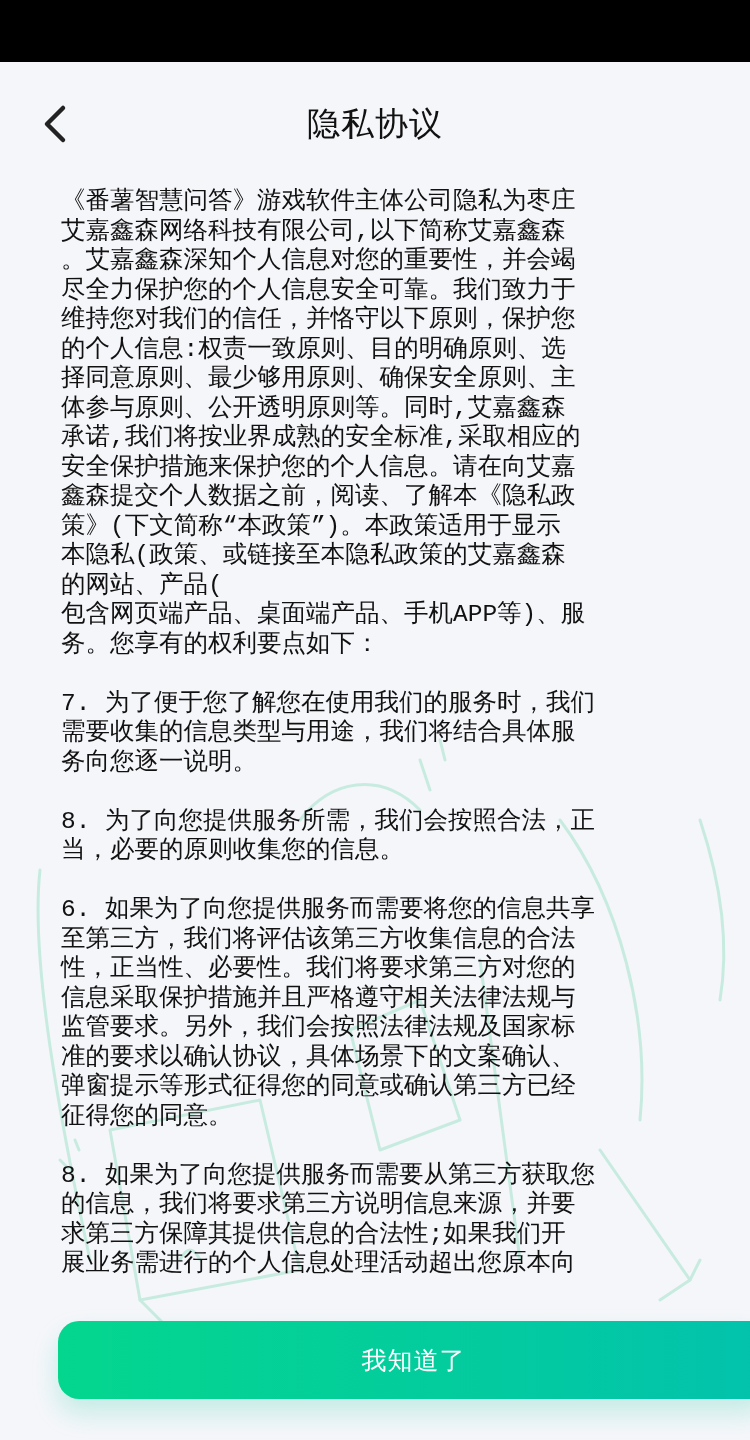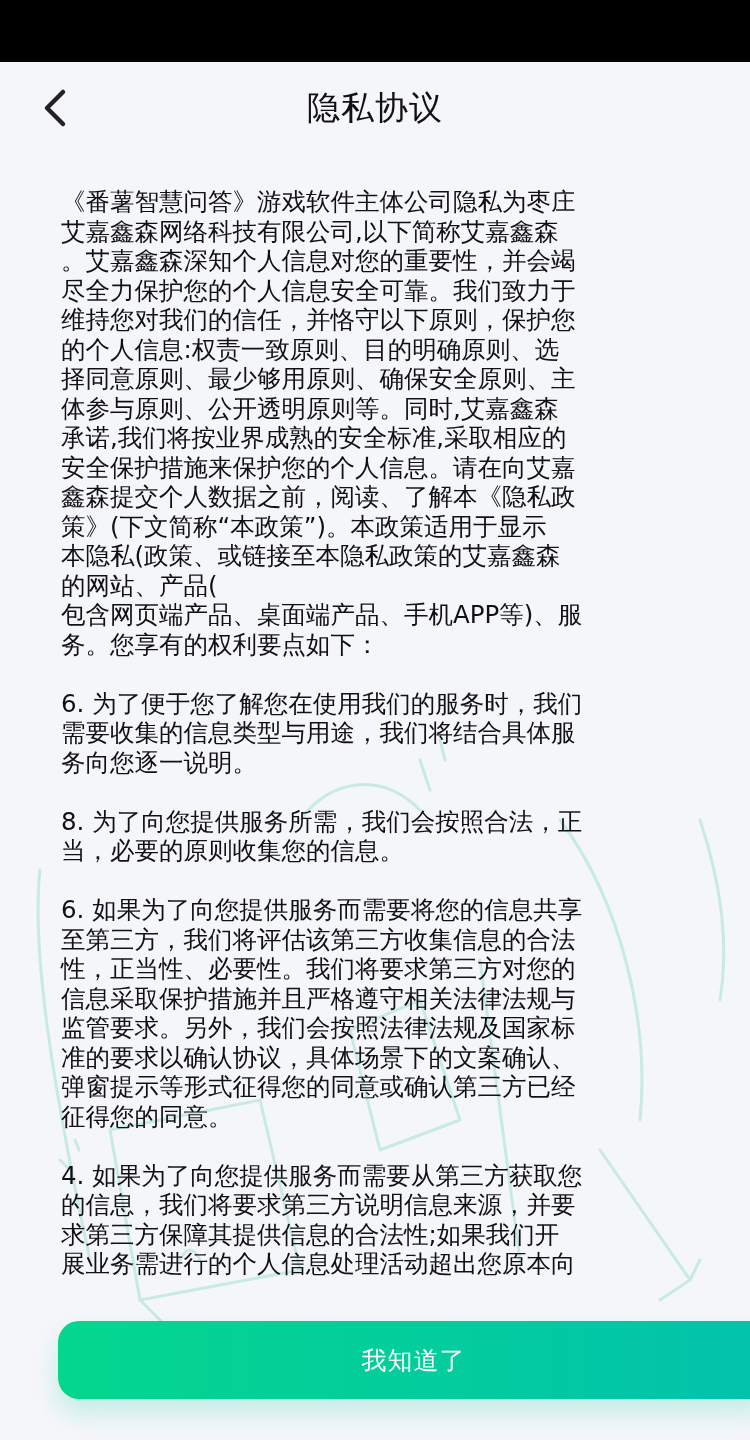--- a/index.html
+++ b/index.html
@@ -11,33 +11,33 @@
     }
     .status-bar {
       position: absolute; left: 0; top: 0; width: 750px; height: 62px;
       background: #000;
     }
     .bg-doodles {
       position: absolute; left: 0; top: 700px; width: 750px; height: 740px;
       pointer-events: none;
     }
     .nav-bar {
-      position: absolute; left: 0; top: 56px; width: 750px; height: 104px; text-decoration: underline;
+      position: absolute; left: 0; top: 72px; width: 750px; height: 104px; text-decoration: underline;
     }
     .back-btn {
       position: absolute; left: 30px; top: 24px; width: 50px; height: 56px;
       display: flex; align-items: center; justify-content: center; cursor: pointer;
     }
     .page-title {
       position: absolute; left: 0; right: 0; top: 28px; text-align: center;
       font-size: 33px; line-height: 48px; color: #111; letter-spacing: 1px;
     }
     .content {
       position: absolute; left: 61px; top: 187px; width: 640px;
-      font-size: 24.5px; line-height: 29.5px; color: #111;
+      font-size: 24.5px; line-height: 29.5px; color: #111; font-family: Liberation Mono, monospace;
     }
     .para { margin: 0; white-space: pre-line; }
     .gap { height: 29.5px; }
     .ack-btn {
       position: absolute; left: 58px; top: 1321px; width: 711px; height: 78px;
       border-radius: 21px;
       background: linear-gradient(90deg, #04d68e 0%, #03cb9f 60%, #02c2ad 100%);
       box-shadow: 0 14px 26px rgba(20, 200, 160, 0.22);
       display: flex; align-items: center; justify-content: center; cursor: pointer;
     }
@@ -84,37 +84,37 @@
 体参与原则、公开透明原则等。同时,艾嘉鑫森
 承诺,我们将按业界成熟的安全标准,采取相应的
 安全保护措施来保护您的个人信息。请在向艾嘉
 鑫森提交个人数据之前，阅读、了解本《隐私政
 策》(下文简称“本政策”)。本政策适用于显示
 本隐私(政策、或链接至本隐私政策的艾嘉鑫森
 的网站、产品(
 包含网页端产品、桌面端产品、手机APP等)、服
 务。您享有的权利要点如下：</p>
   <div class="gap"></div>
-  <p class="para">6. 为了便于您了解您在使用我们的服务时，我们
+  <p class="para">7. 为了便于您了解您在使用我们的服务时，我们
 需要收集的信息类型与用途，我们将结合具体服
 务向您逐一说明。</p>
   <div class="gap"></div>
   <p class="para">8. 为了向您提供服务所需，我们会按照合法，正
 当，必要的原则收集您的信息。</p>
   <div class="gap"></div>
   <p class="para">6. 如果为了向您提供服务而需要将您的信息共享
 至第三方，我们将评估该第三方收集信息的合法
 性，正当性、必要性。我们将要求第三方对您的
 信息采取保护措施并且严格遵守相关法律法规与
 监管要求。另外，我们会按照法律法规及国家标
 准的要求以确认协议，具体场景下的文案确认、
 弹窗提示等形式征得您的同意或确认第三方已经
 征得您的同意。</p>
   <div class="gap"></div>
-  <p class="para">4. 如果为了向您提供服务而需要从第三方获取您
+  <p class="para">8. 如果为了向您提供服务而需要从第三方获取您
 的信息，我们将要求第三方说明信息来源，并要
 求第三方保障其提供信息的合法性;如果我们开
 展业务需进行的个人信息处理活动超出您原本向</p>
 </div>
 
 <div class="ack-btn">
   <span class="ack-label">我知道了</span>
 </div>
 
 </body></html>

